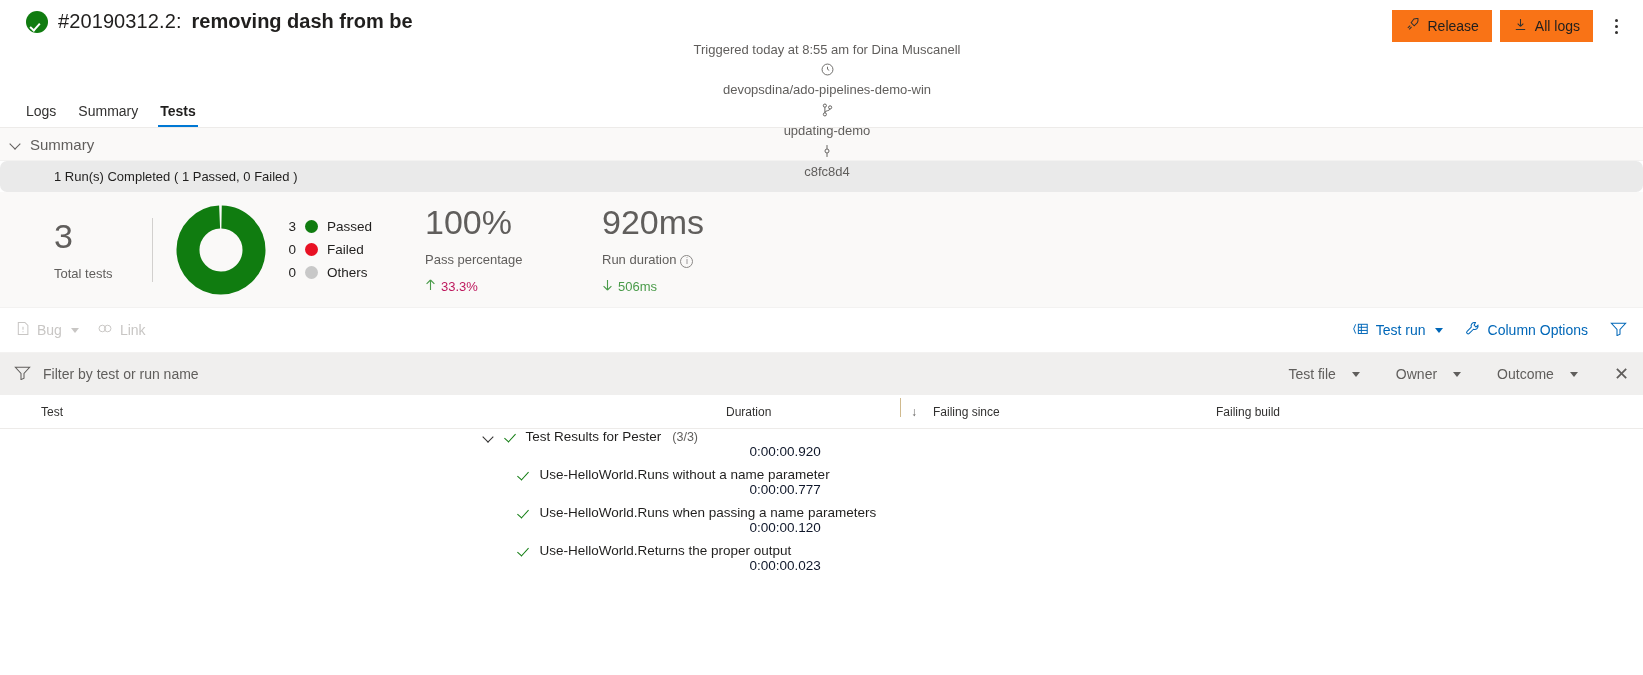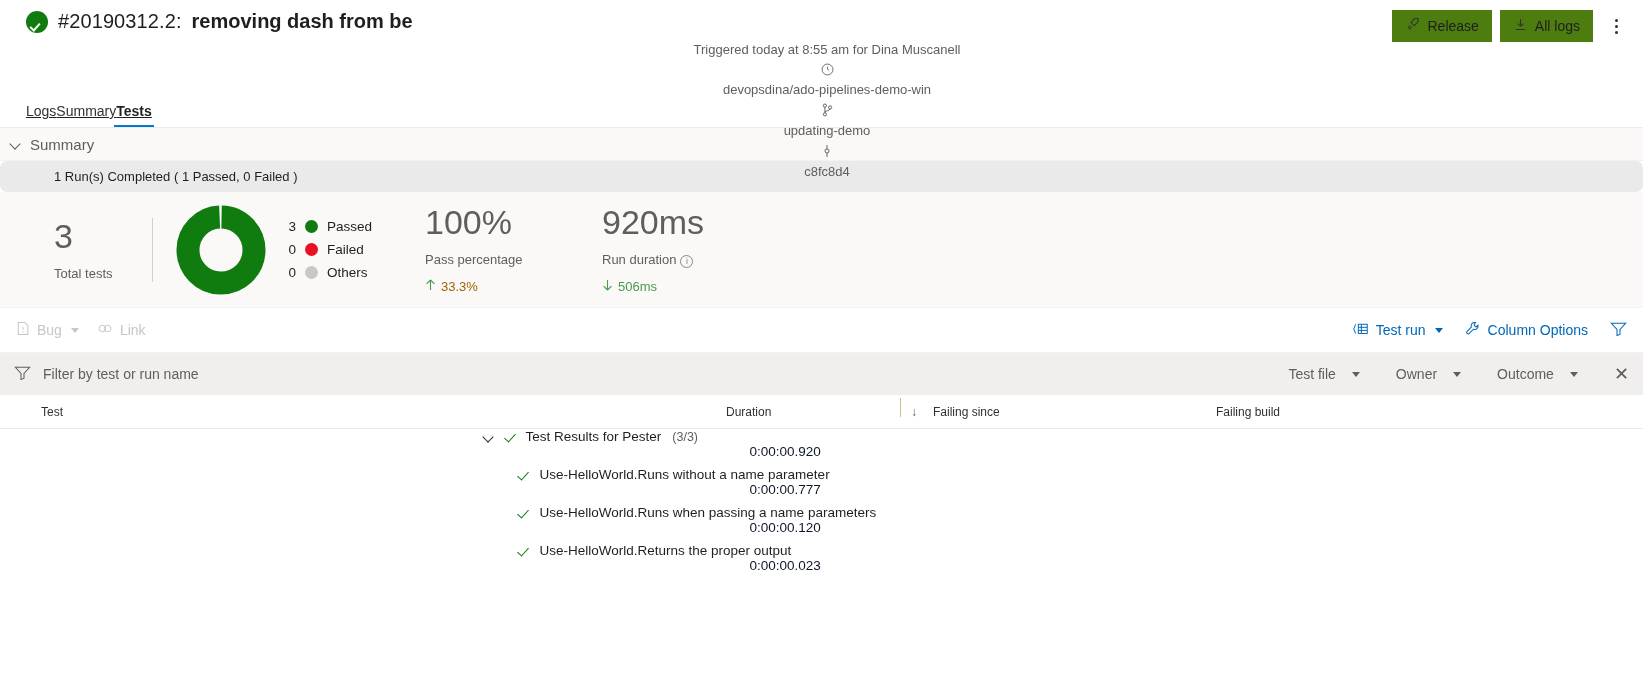--- a/index.html
+++ b/index.html
@@ -41,38 +41,37 @@
   }
   .subline .link { color: #605e5c; }
   .ico-inline { display: inline-flex; align-items: center; }
 
   .header-actions {
     position: absolute; right: 14px; top: 10px;
     display: flex; align-items: center; gap: 8px;
   }
   .hbtn {
     display: inline-flex; align-items: center; gap: 7px;
-    background: #4d7c0f; border: none; cursor: pointer;
+    background: #f97316; border: none; cursor: pointer;
     padding: 7px 13px; font-size: 14px; color: #201f1e;
     font-family: "Liberation Sans", sans-serif;
     height: 32px;
   }
   .kebab {
     width: 26px; height: 30px; display: flex; flex-direction: column;
     align-items: center; justify-content: center; gap: 3px; cursor: pointer;
     margin-left: 2px;
   }
   .kebab span { width: 3px; height: 3px; background: #323130; border-radius: 50%; display:block; }
 
   
   .tabs {
-    display: flex; align-items: flex-end; 
+    display: flex; align-items: flex-end; gap: 22px;
     padding: 0 0 0 26px; height: 40px;
     border-bottom: 1px solid #edebe9;
-    text-decoration: underline;
   }
   .tab {
     font-size: 14px; color: #323130; cursor: pointer;
     padding-bottom: 9px; position: relative; line-height: 1;
   }
   .tab.active { font-weight: 700; color: #201f1e; }
   .tab.active::after {
     content: ""; position: absolute; left: -2px; right: -2px; bottom: 0;
     height: 2px; background: #0078d4;
   }
@@ -110,21 +109,21 @@
   .vdiv { width: 1px; height: 64px; background: #d2d0ce; margin-right: 22px; }
 
   .donut-wrap { display: flex; align-items: center; gap: 20px; width: 205px; }
   .legend { display: flex; flex-direction: column; gap: 8px; }
   .legend-row { display: flex; align-items: center; gap: 9px; font-size: 13.5px; color: #201f1e; }
   .legend-count { width: 9px; text-align: right; color: #201f1e; }
   .dot { width: 13px; height: 13px; border-radius: 50%; display: inline-block; }
 
   .stat-block { width: 132px; margin-left: 45px; }
   .trend { font-size: 13px; margin-top: 11px; display: flex; align-items: center; gap: 5px; }
-  .trend.up { color: #a16207; }
+  .trend.up { color: #be185d; }
   .trend.down { color: #4a9b4a; }
   .info-i {
     display: inline-flex; align-items: center; justify-content: center;
     width: 13px; height: 13px; border: 1px solid #8a8886; border-radius: 50%;
     font-size: 9px; color: #8a8886; margin-left: 4px; line-height: 1;
   }
 
   
   .actions {
     height: 45px; display: flex; align-items: center;

